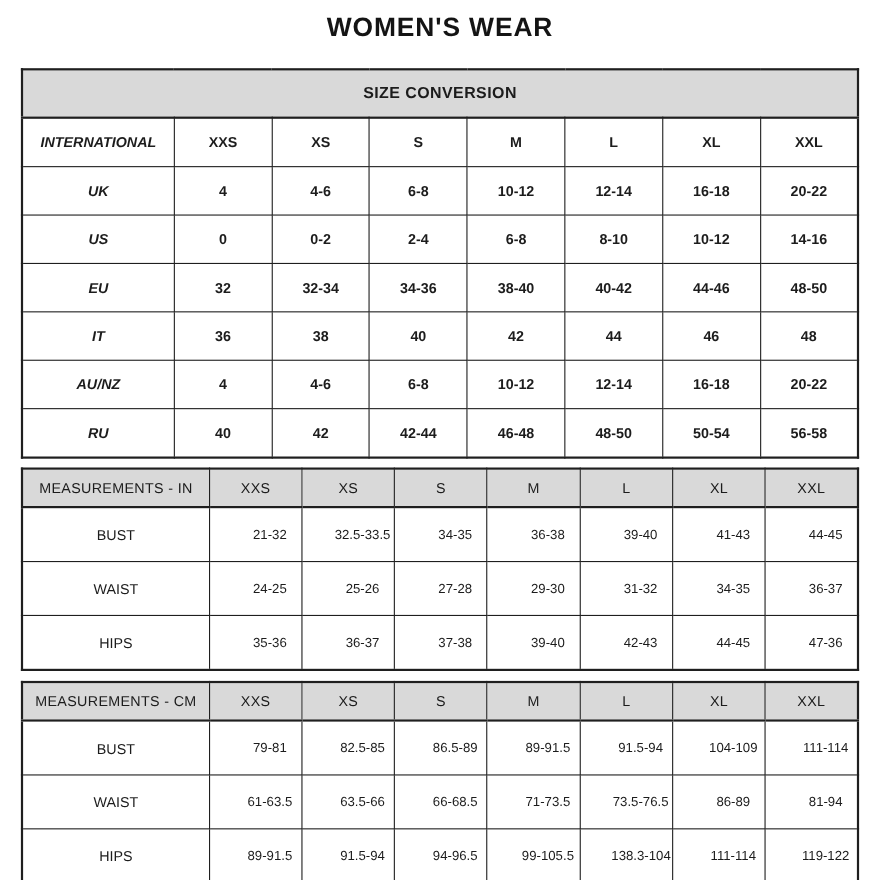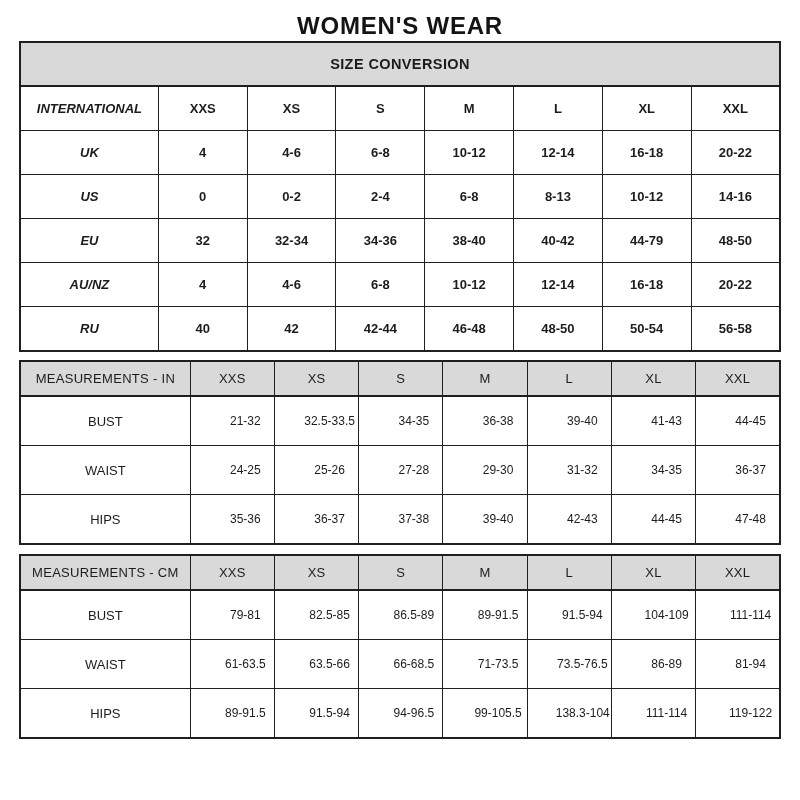--- a/index.html
+++ b/index.html
@@ -17,21 +17,21 @@
   .page {
     padding: 8px 19px 0 19px;
     box-sizing: border-box;
   }
   .title {
     text-align: center;
     font-size: 24px;
     font-weight: 700;
     letter-spacing: 0.8px;
     color: #141414;
-    margin: 4px 0 1px 0;
+    margin: 4px 0 22px 0;
   }
   table {
     width: 100%;
     border-collapse: collapse;
     table-layout: fixed;
     border: 2.5px solid #1f1f1f;
   }
   td {
     border: 1.6px solid #1f1f1f;
     text-align: center;
@@ -126,33 +126,43 @@
           <td class="cell">12-14</td>
           <td class="cell">16-18</td>
           <td class="cell">20-22</td>
         </tr>
         <tr>
           <td class="row-label">US</td>
           <td class="cell">0</td>
           <td class="cell">0-2</td>
           <td class="cell">2-4</td>
           <td class="cell">6-8</td>
-          <td class="cell">8-13</td>
+          <td class="cell">8-10</td>
           <td class="cell">10-12</td>
           <td class="cell">14-16</td>
         </tr>
         <tr>
           <td class="row-label">EU</td>
           <td class="cell">32</td>
           <td class="cell">32-34</td>
           <td class="cell">34-36</td>
           <td class="cell">38-40</td>
           <td class="cell">40-42</td>
-          <td class="cell">44-79</td>
+          <td class="cell">44-46</td>
           <td class="cell">48-50</td>
+        </tr>
+        <tr>
+          <td class="row-label">IT</td>
+          <td class="cell">36</td>
+          <td class="cell">38</td>
+          <td class="cell">40</td>
+          <td class="cell">42</td>
+          <td class="cell">44</td>
+          <td class="cell">46</td>
+          <td class="cell">48</td>
         </tr>
         <tr>
           <td class="row-label">AU/NZ</td>
           <td class="cell">4</td>
           <td class="cell">4-6</td>
           <td class="cell">6-8</td>
           <td class="cell">10-12</td>
           <td class="cell">12-14</td>
           <td class="cell">16-18</td>
           <td class="cell">20-22</td>
@@ -217,21 +227,21 @@
           <td class="cell">36-37</td>
         </tr>
         <tr>
           <td class="row-label">HIPS</td>
           <td class="cell">35-36</td>
           <td class="cell">36-37</td>
           <td class="cell">37-38</td>
           <td class="cell">39-40</td>
           <td class="cell">42-43</td>
           <td class="cell">44-45</td>
-          <td class="cell">47-48</td>
+          <td class="cell">47-36</td>
         </tr>
       </tbody>
   </table>
 
   <div class="gap-md"></div>
 
   <table class="tm">
     <colgroup>
       <col style="width:22.4%">
       <col style="width:11.086%">

